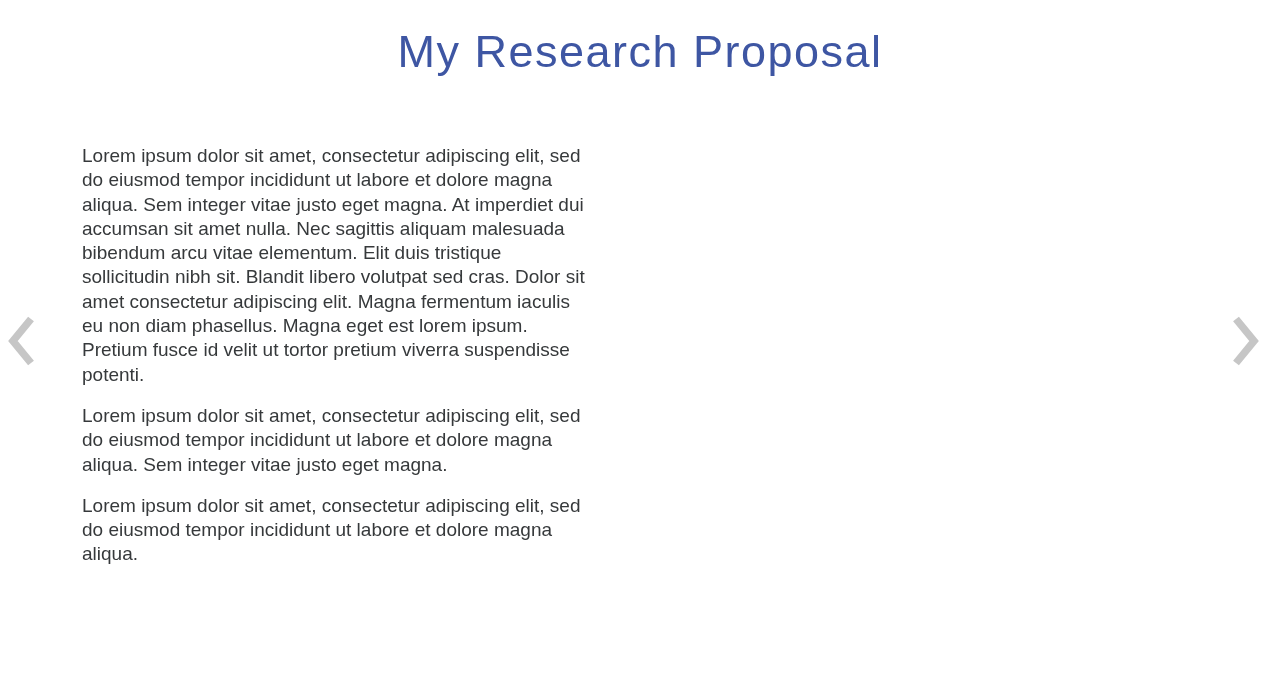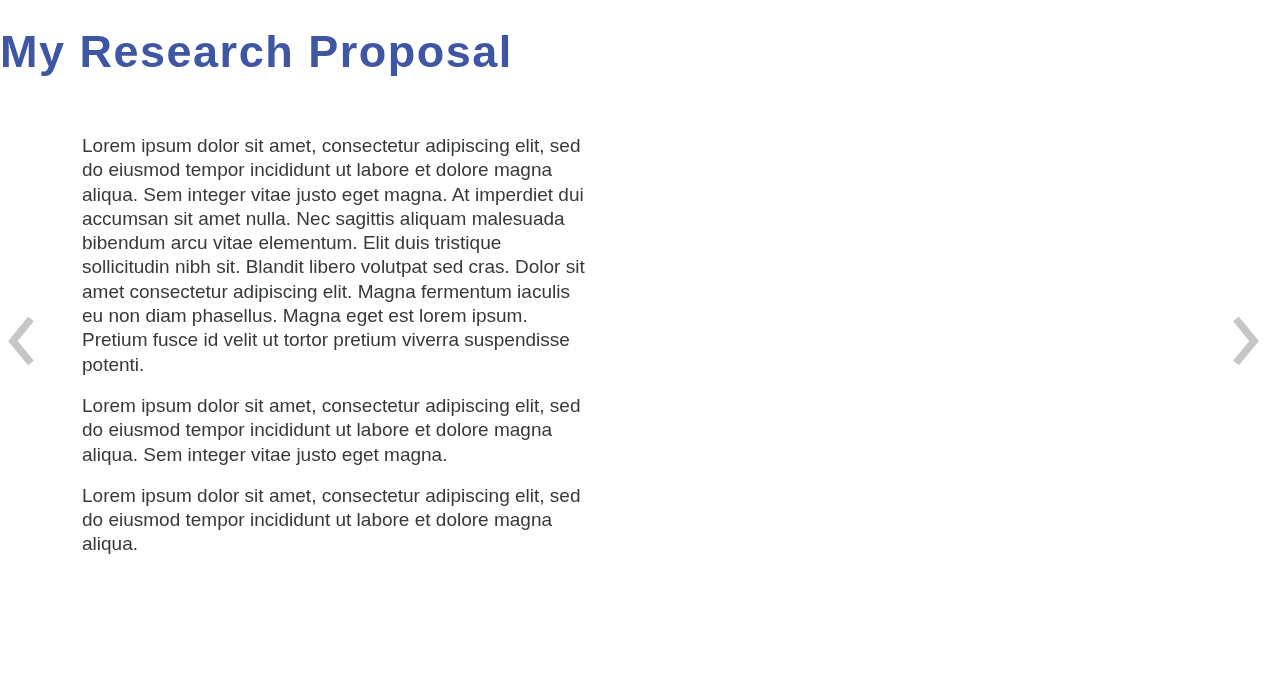--- a/index.html
+++ b/index.html
@@ -14,38 +14,39 @@
     background: var(--background, #ffffff);
     overflow: hidden;
     font-family: "Liberation Sans", "DejaVu Sans", sans-serif;
   }
   .title {
     position: absolute;
     top: 26px;
     left: 0;
     width: 100%;
     margin: 0;
+    text-align: center;
     font-size: 45px;
     line-height: 52px;
-    font-weight: 700;
+    font-weight: 400;
     letter-spacing: 1.5px;
     color: var(--title, #3e56a3);
   }
   .carousel {
     position: absolute;
     inset: 0;
   }
   .slide {
     position: absolute;
     inset: 0;
   }
   .text-col {
     position: absolute;
     left: 82px;
-    top: 134px;
+    top: 144px;
     width: 508px;
     font-size: 19px;
     line-height: 24.3px;
     color: var(--body-text, #36393b);
   }
   .text-col p {
     margin: 0 0 17px 0;
   }
   .proposal-link {
     display: inline-block;

